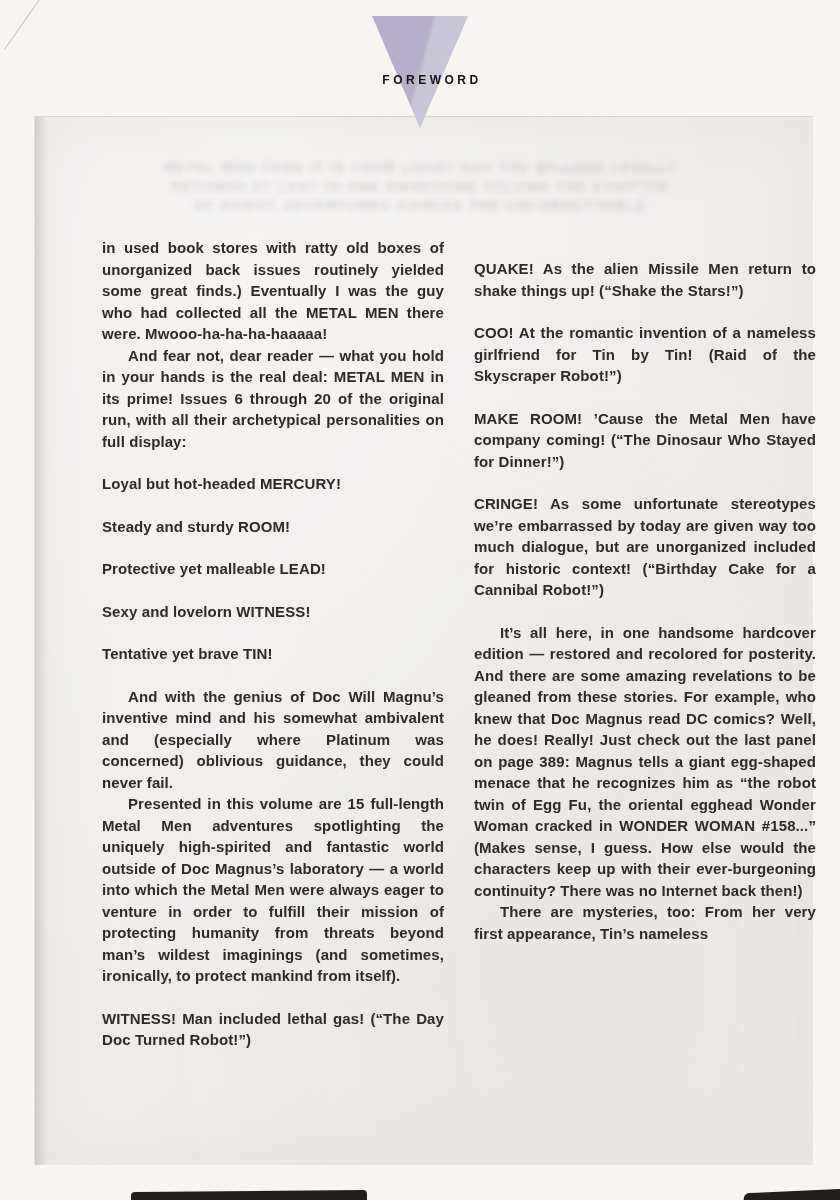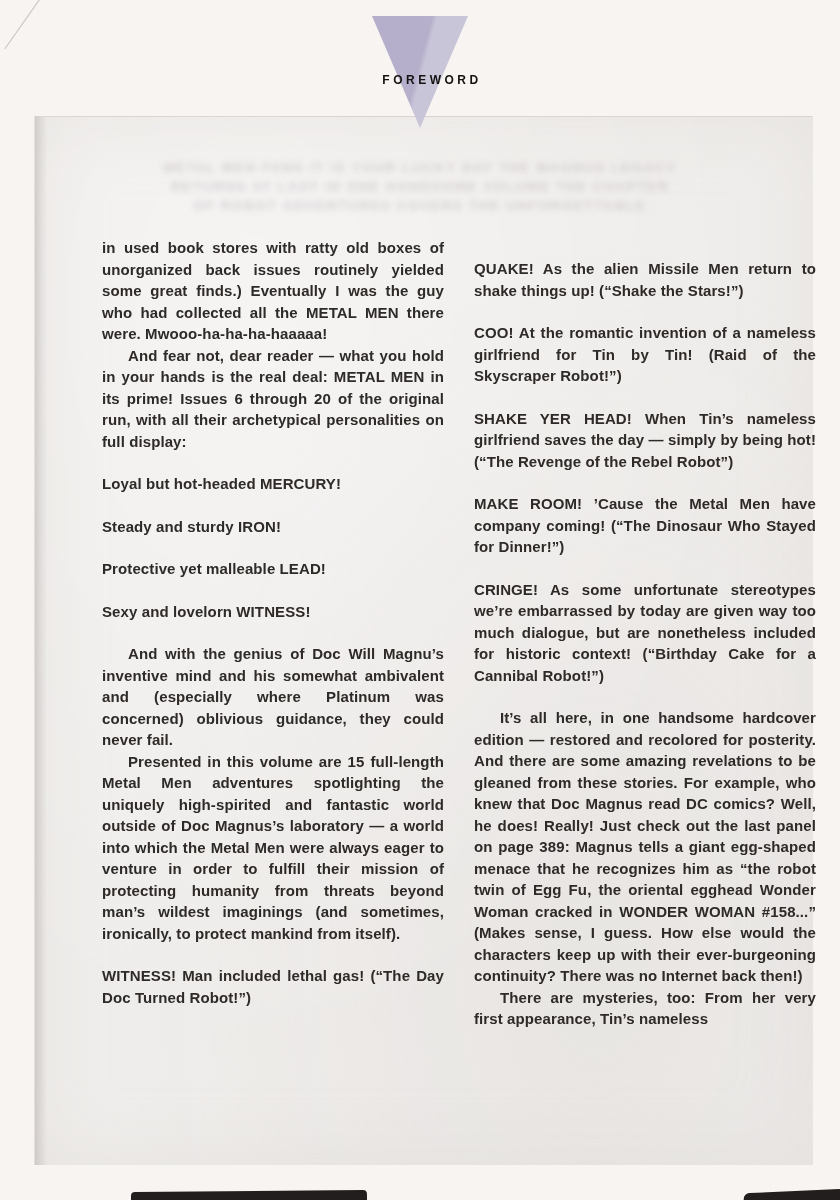--- a/index.html
+++ b/index.html
@@ -96,45 +96,45 @@
   <div class="columns">
     <div class="col">
 
         <p class="para">in used book stores with ratty old boxes of unorganized back issues routinely yielded some great finds.) Eventually I was the guy who had collected all the METAL MEN there were. Mwooo-ha-ha-ha-haaaaa!</p>
 
         <p class="para indent">And fear not, dear reader — what you hold in your hands is the real deal: METAL MEN in its prime! Issues 6 through 20 of the original run, with all their archetypical personalities on full display:</p>
 
         <p class="para gap">Loyal but hot-headed MERCURY!</p>
 
 
-        <p class="para gap">Steady and sturdy IRON!</p>
+        <p class="para gap">Steady and sturdy ROOM!</p>
 
         <p class="para gap">Protective yet malleable LEAD!</p>
 
         <p class="para gap">Sexy and lovelorn WITNESS!</p>
 
+        <p class="para gap">Tentative yet brave TIN!</p>
 
         <p class="para gap indent">And with the genius of Doc Will Magnu’s inventive mind and his somewhat ambivalent and (especially where Platinum was concerned) oblivious guidance, they could never fail.</p>
 
         <p class="para indent">Presented in this volume are 15 full-length Metal Men adventures spotlighting the uniquely high-spirited and fantastic world outside of Doc Magnus’s laboratory — a world into which the Metal Men were always eager to venture in order to fulfill their mission of protecting humanity from threats beyond man’s wildest imaginings (and sometimes, ironically, to protect mankind from itself).</p>
 
         <p class="para gap">WITNESS! Man included lethal gas! (“The Day Doc Turned Robot!”)</p>
       </div>
     <div class="col">
 
 
         <p class="para gap">QUAKE! As the alien Missile Men return to shake things up! (“Shake the Stars!”)</p>
 
         <p class="para gap">COO! At the romantic invention of a nameless girlfriend for Tin by Tin! (Raid of the Skyscraper Robot!”)</p>
 
-        <p class="para gap">SHAKE YER HEAD! When Tin’s nameless girlfriend saves the day — simply by being hot! (“The Revenge of the Rebel Robot”)</p>
 
         <p class="para gap">MAKE ROOM! ’Cause the Metal Men have company coming! (“The Dinosaur Who Stayed for Dinner!”)</p>
 
-        <p class="para gap">CRINGE! As some unfortunate stereotypes we’re embarrassed by today are given way too much dialogue, but are nonetheless included for historic context! (“Birthday Cake for a Cannibal Robot!”)</p>
+        <p class="para gap">CRINGE! As some unfortunate stereotypes we’re embarrassed by today are given way too much dialogue, but are unorganized included for historic context! (“Birthday Cake for a Cannibal Robot!”)</p>
 
         <p class="para gap indent">It’s all here, in one handsome hardcover edition — restored and recolored for posterity. And there are some amazing revelations to be gleaned from these stories. For example, who knew that Doc Magnus read DC comics? Well, he does! Really! Just check out the last panel on page 389: Magnus tells a giant egg-shaped menace that he recognizes him as “the robot twin of Egg Fu, the oriental egghead Wonder Woman cracked in WONDER WOMAN #158...” (Makes sense, I guess. How else would the characters keep up with their ever-burgeoning continuity? There was no Internet back then!)</p>
 
         <p class="para indent">There are mysteries, too: From her very first appearance, Tin’s nameless</p>
       </div>
   </div>
 
   <div class="bar bar1"></div>
   <div class="bar bar2"></div>
 

